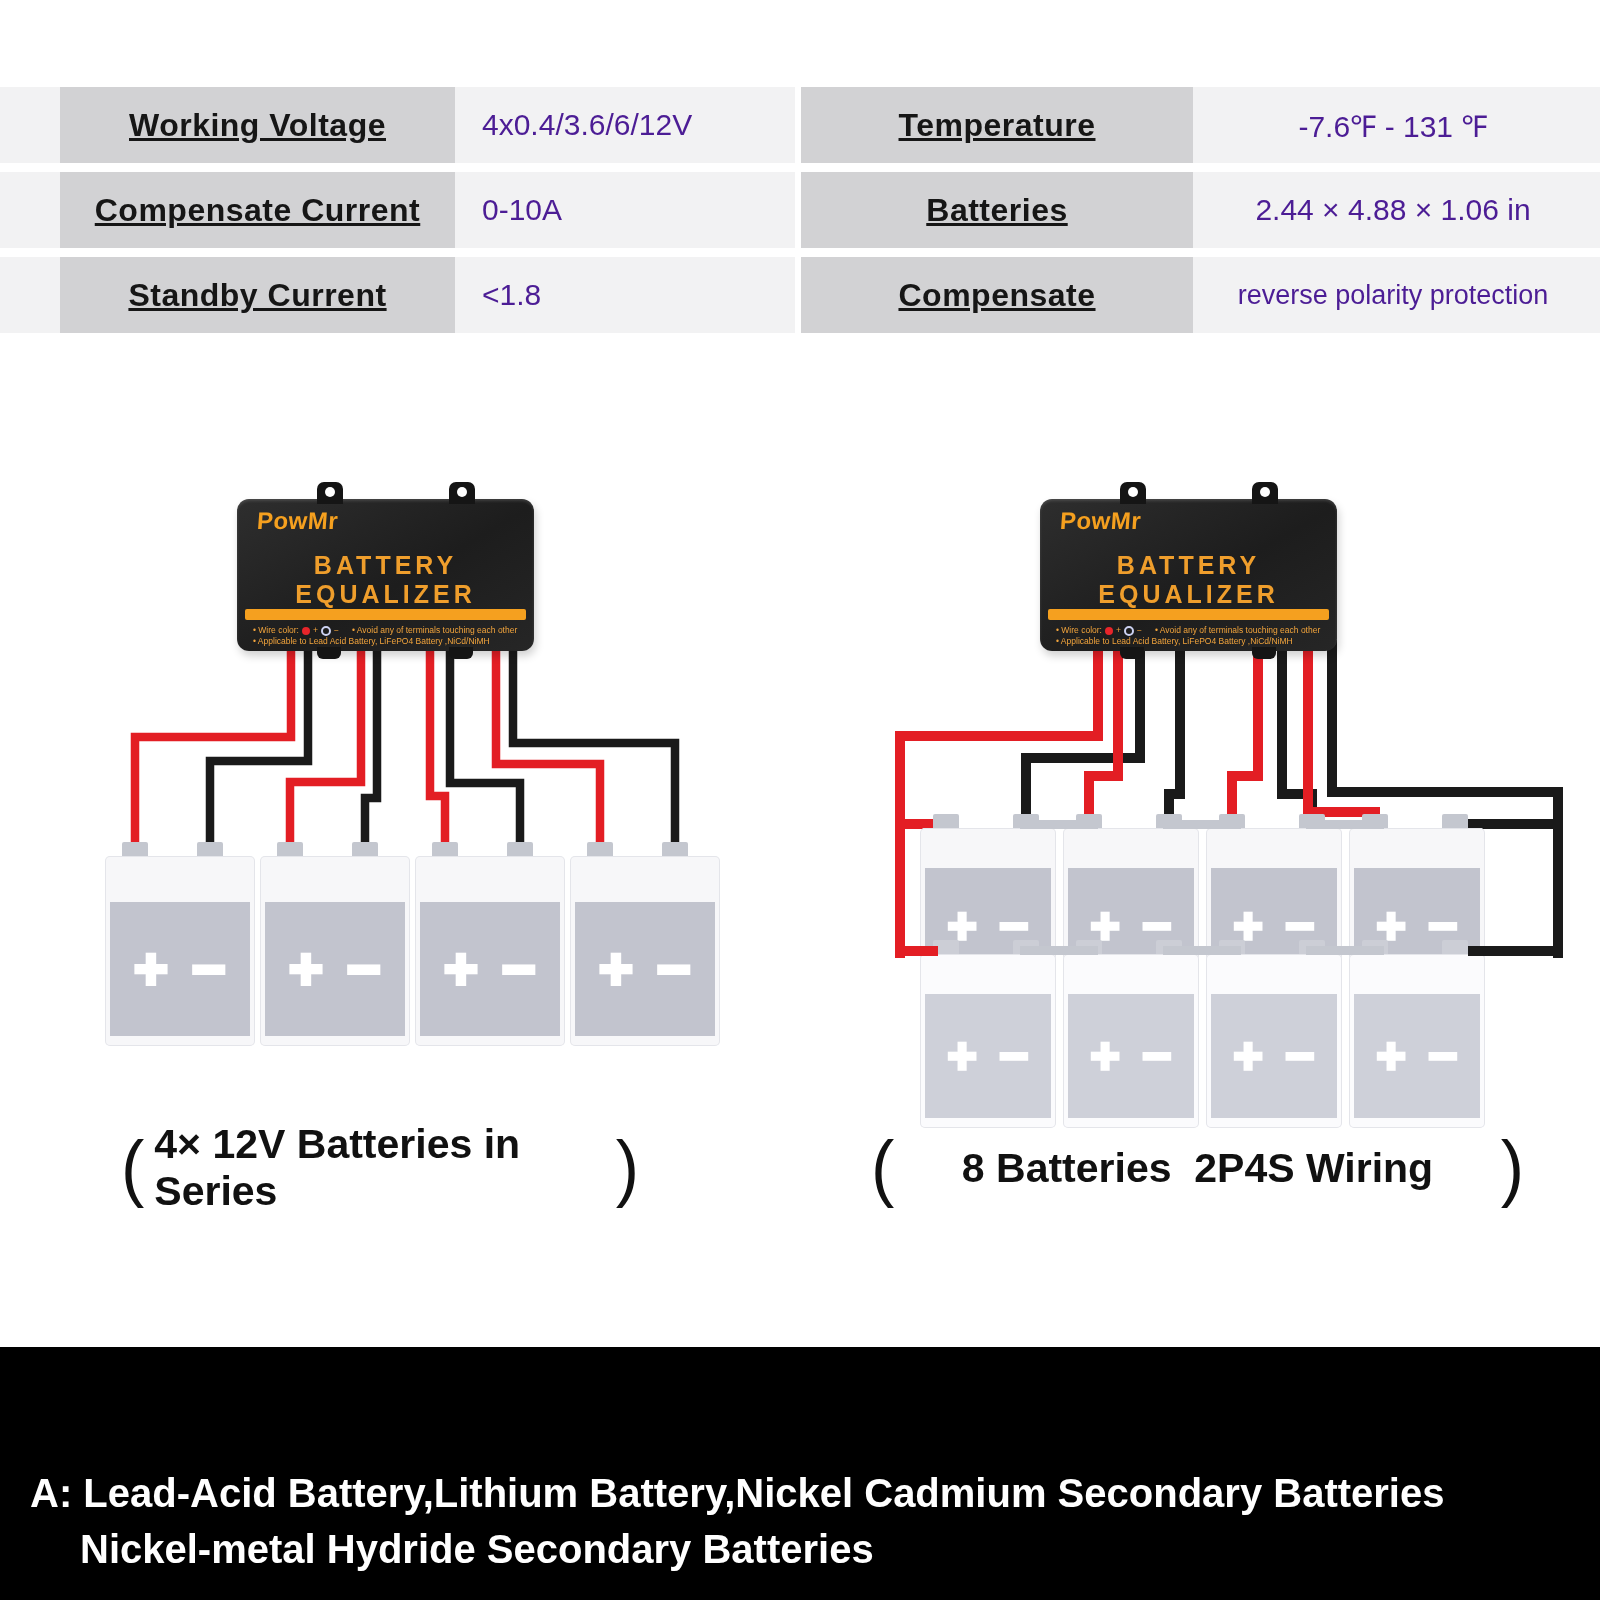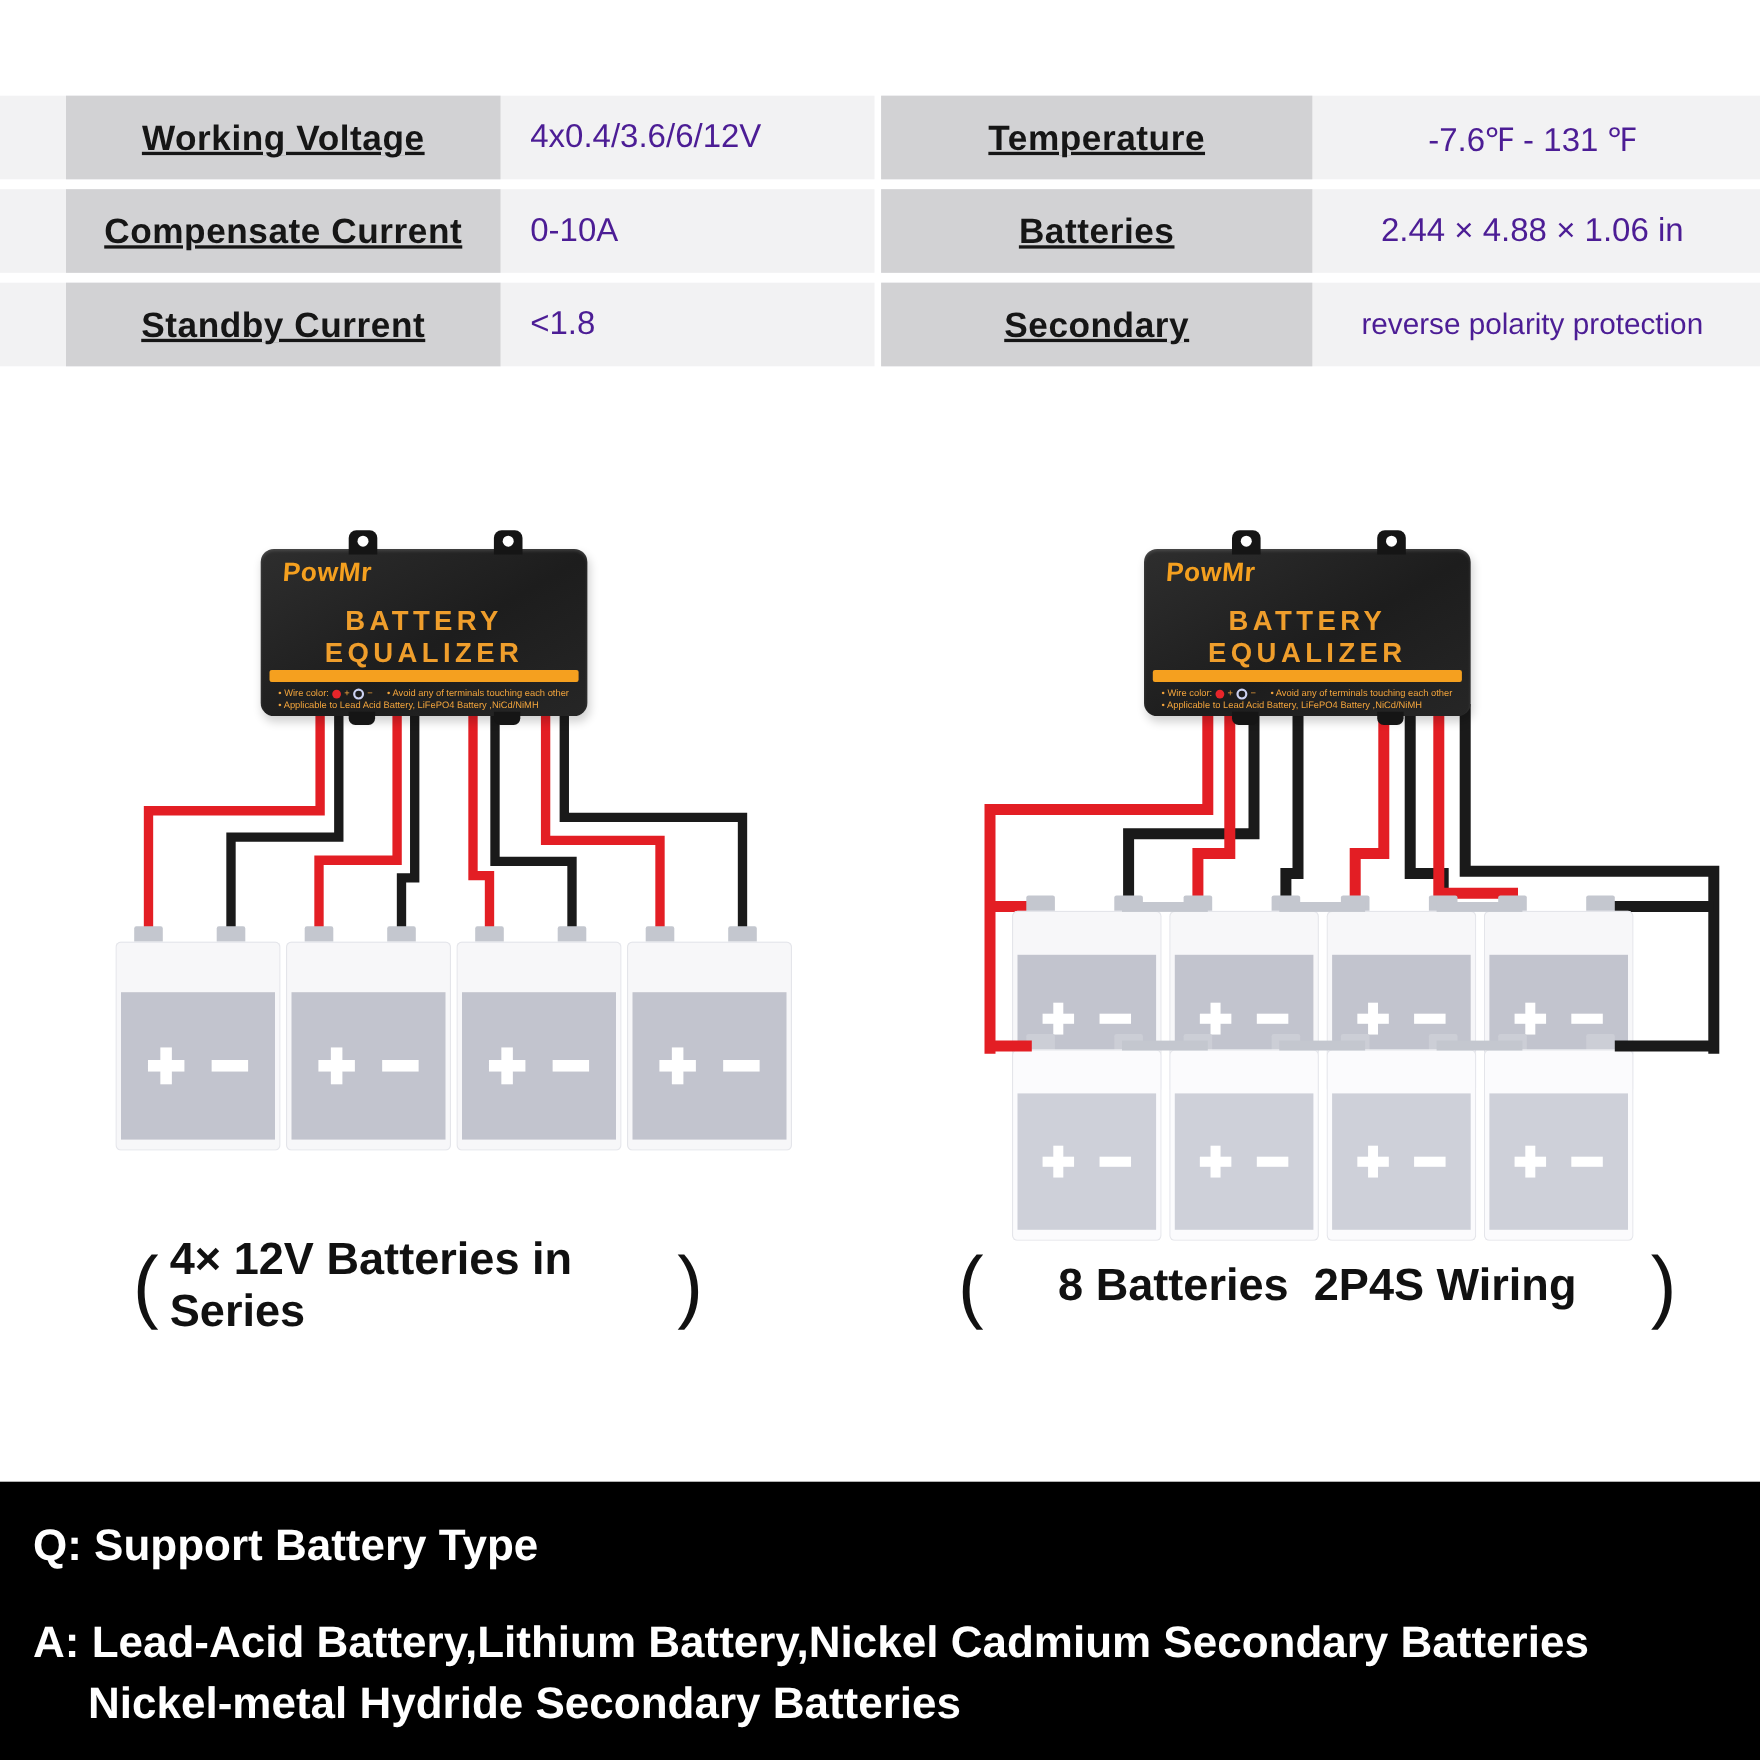--- a/index.html
+++ b/index.html
@@ -90,21 +90,21 @@
     <div class="spec-band" style="left:0;top:172px;width:795px;"></div>
     <div class="spec-band" style="left:801px;top:172px;width:799px;"></div>
     <div class="spec-band" style="left:0;top:257px;width:795px;"></div>
     <div class="spec-band" style="left:801px;top:257px;width:799px;"></div>
 
     <div class="spec-label" style="left:60px;top:87px;width:395px;">Working Voltage</div>
     <div class="spec-label" style="left:60px;top:172px;width:395px;">Compensate Current</div>
     <div class="spec-label" style="left:60px;top:257px;width:395px;">Standby Current</div>
     <div class="spec-label" style="left:801px;top:87px;width:392px;">Temperature</div>
     <div class="spec-label" style="left:801px;top:172px;width:392px;">Batteries</div>
-    <div class="spec-label" style="left:801px;top:257px;width:392px;">Secondary</div>
+    <div class="spec-label" style="left:801px;top:257px;width:392px;">Compensate</div>
 
     <div class="spec-value vleft" style="left:482px;top:87px;width:300px;">4x0.4/3.6/6/12V</div>
     <div class="spec-value vleft" style="left:482px;top:172px;width:300px;">0-10A</div>
     <div class="spec-value vleft" style="left:482px;top:257px;width:300px;">&lt;1.8</div>
     <div class="spec-value vcenter" style="left:1200px;top:87px;width:386px;">-7.6℉ - 131 ℉</div>
     <div class="spec-value vcenter" style="left:1200px;top:172px;width:386px;">2.44 × 4.88 × 1.06 in</div>
     <div class="spec-value vcenter small" style="left:1200px;top:257px;width:386px;">reverse polarity protection</div>
   </div>
 
   <svg class="wires" width="1600" height="1600" viewBox="0 0 1600 1600">
@@ -321,18 +321,17 @@
     <span class="ctext">4× 12V Batteries in Series</span>
     <span class="paren">)</span>
   </div>
   <div class="caption spread" style="left:865px;top:1128px;width:665px;height:80px;">
     <span class="paren">(</span>
     <span class="ctext">8 Batteries  2P4S Wiring</span>
     <span class="paren">)</span>
   </div>
 
   <div class="qa-box">
-    <div class="qa-line" style="left:30px;top:36px;">Q: Support Battery Type</div>
     <div class="qa-line" style="left:30px;top:108px;margin-top:16px;">A: Lead-Acid Battery,Lithium Battery,Nickel Cadmium Secondary Batteries</div>
     <div class="qa-line" style="left:80px;top:180px;">Nickel-metal Hydride Secondary Batteries</div>
   </div>
 
 </div>
 
 </body></html>

